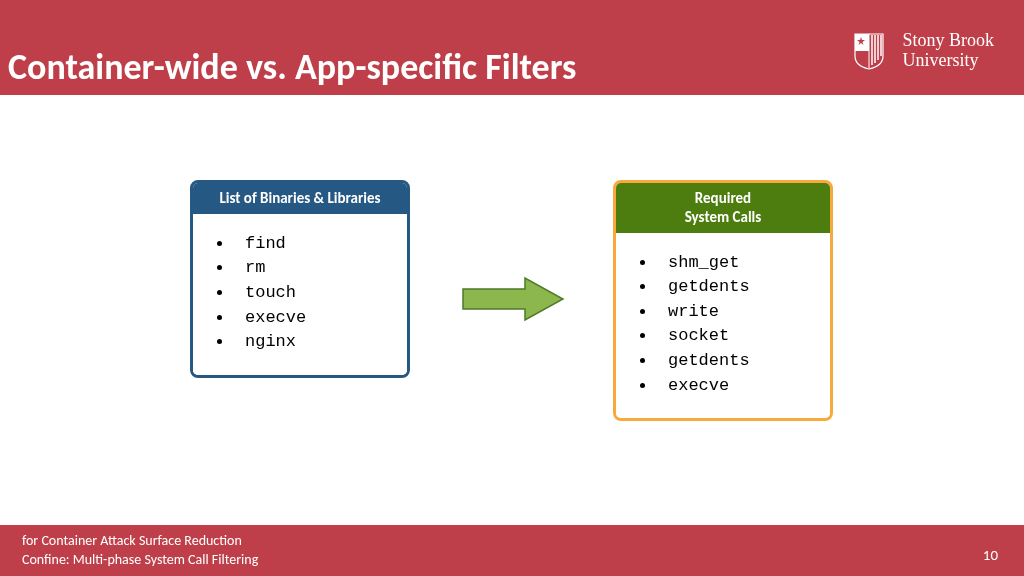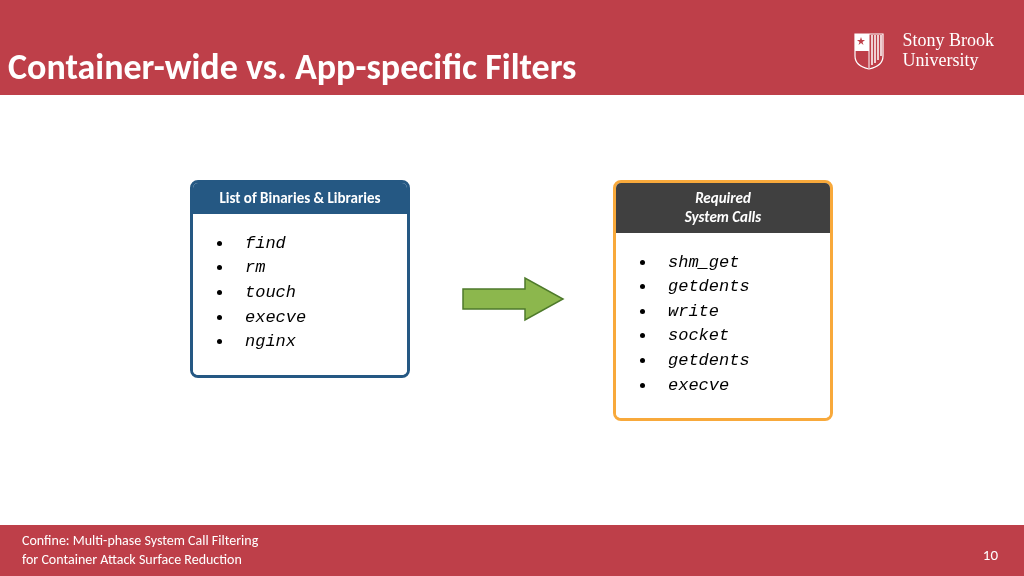--- a/index.html
+++ b/index.html
@@ -67,29 +67,28 @@
     }
     .box-header {
       color: #ffffff;
       text-align: center;
       font-size: 15px;
       font-weight: 700;
       padding: 6px 8px;
       line-height: 1.25;
     }
     .box-left .box-header { background: #255883; }
-    .box-right .box-header { background: #404040; font-style: italic; }
+    .box-right .box-header { background: #4d7c0f; }
     .box-body {
       background: #ffffff;
       padding: 18px 10px 20px 26px;
     }
     .box-body ul {
       list-style: disc;
       padding-left: 14px;
-      font-style: italic;
     }
     .box-body li {
       font-family: "Courier New", Courier, monospace;
       font-size: 17px;
       line-height: 1.45;
       padding-left: 12px;
     }
     .arrow {
       position: absolute;
       left: 459px;
@@ -170,17 +169,17 @@
         <li>getdents</li>
         <li>execve</li>
       </ul>
     </div>
   </div>
 
 </div>
 
 <div class="footer">
   <div class="footer-left">
+    <div>for Container Attack Surface Reduction</div>
     <div>Confine: Multi-phase System Call Filtering</div>
-    <div>for Container Attack Surface Reduction</div>
   </div>
   <div class="footer-right">10</div>
 </div>
 
 </body></html>

